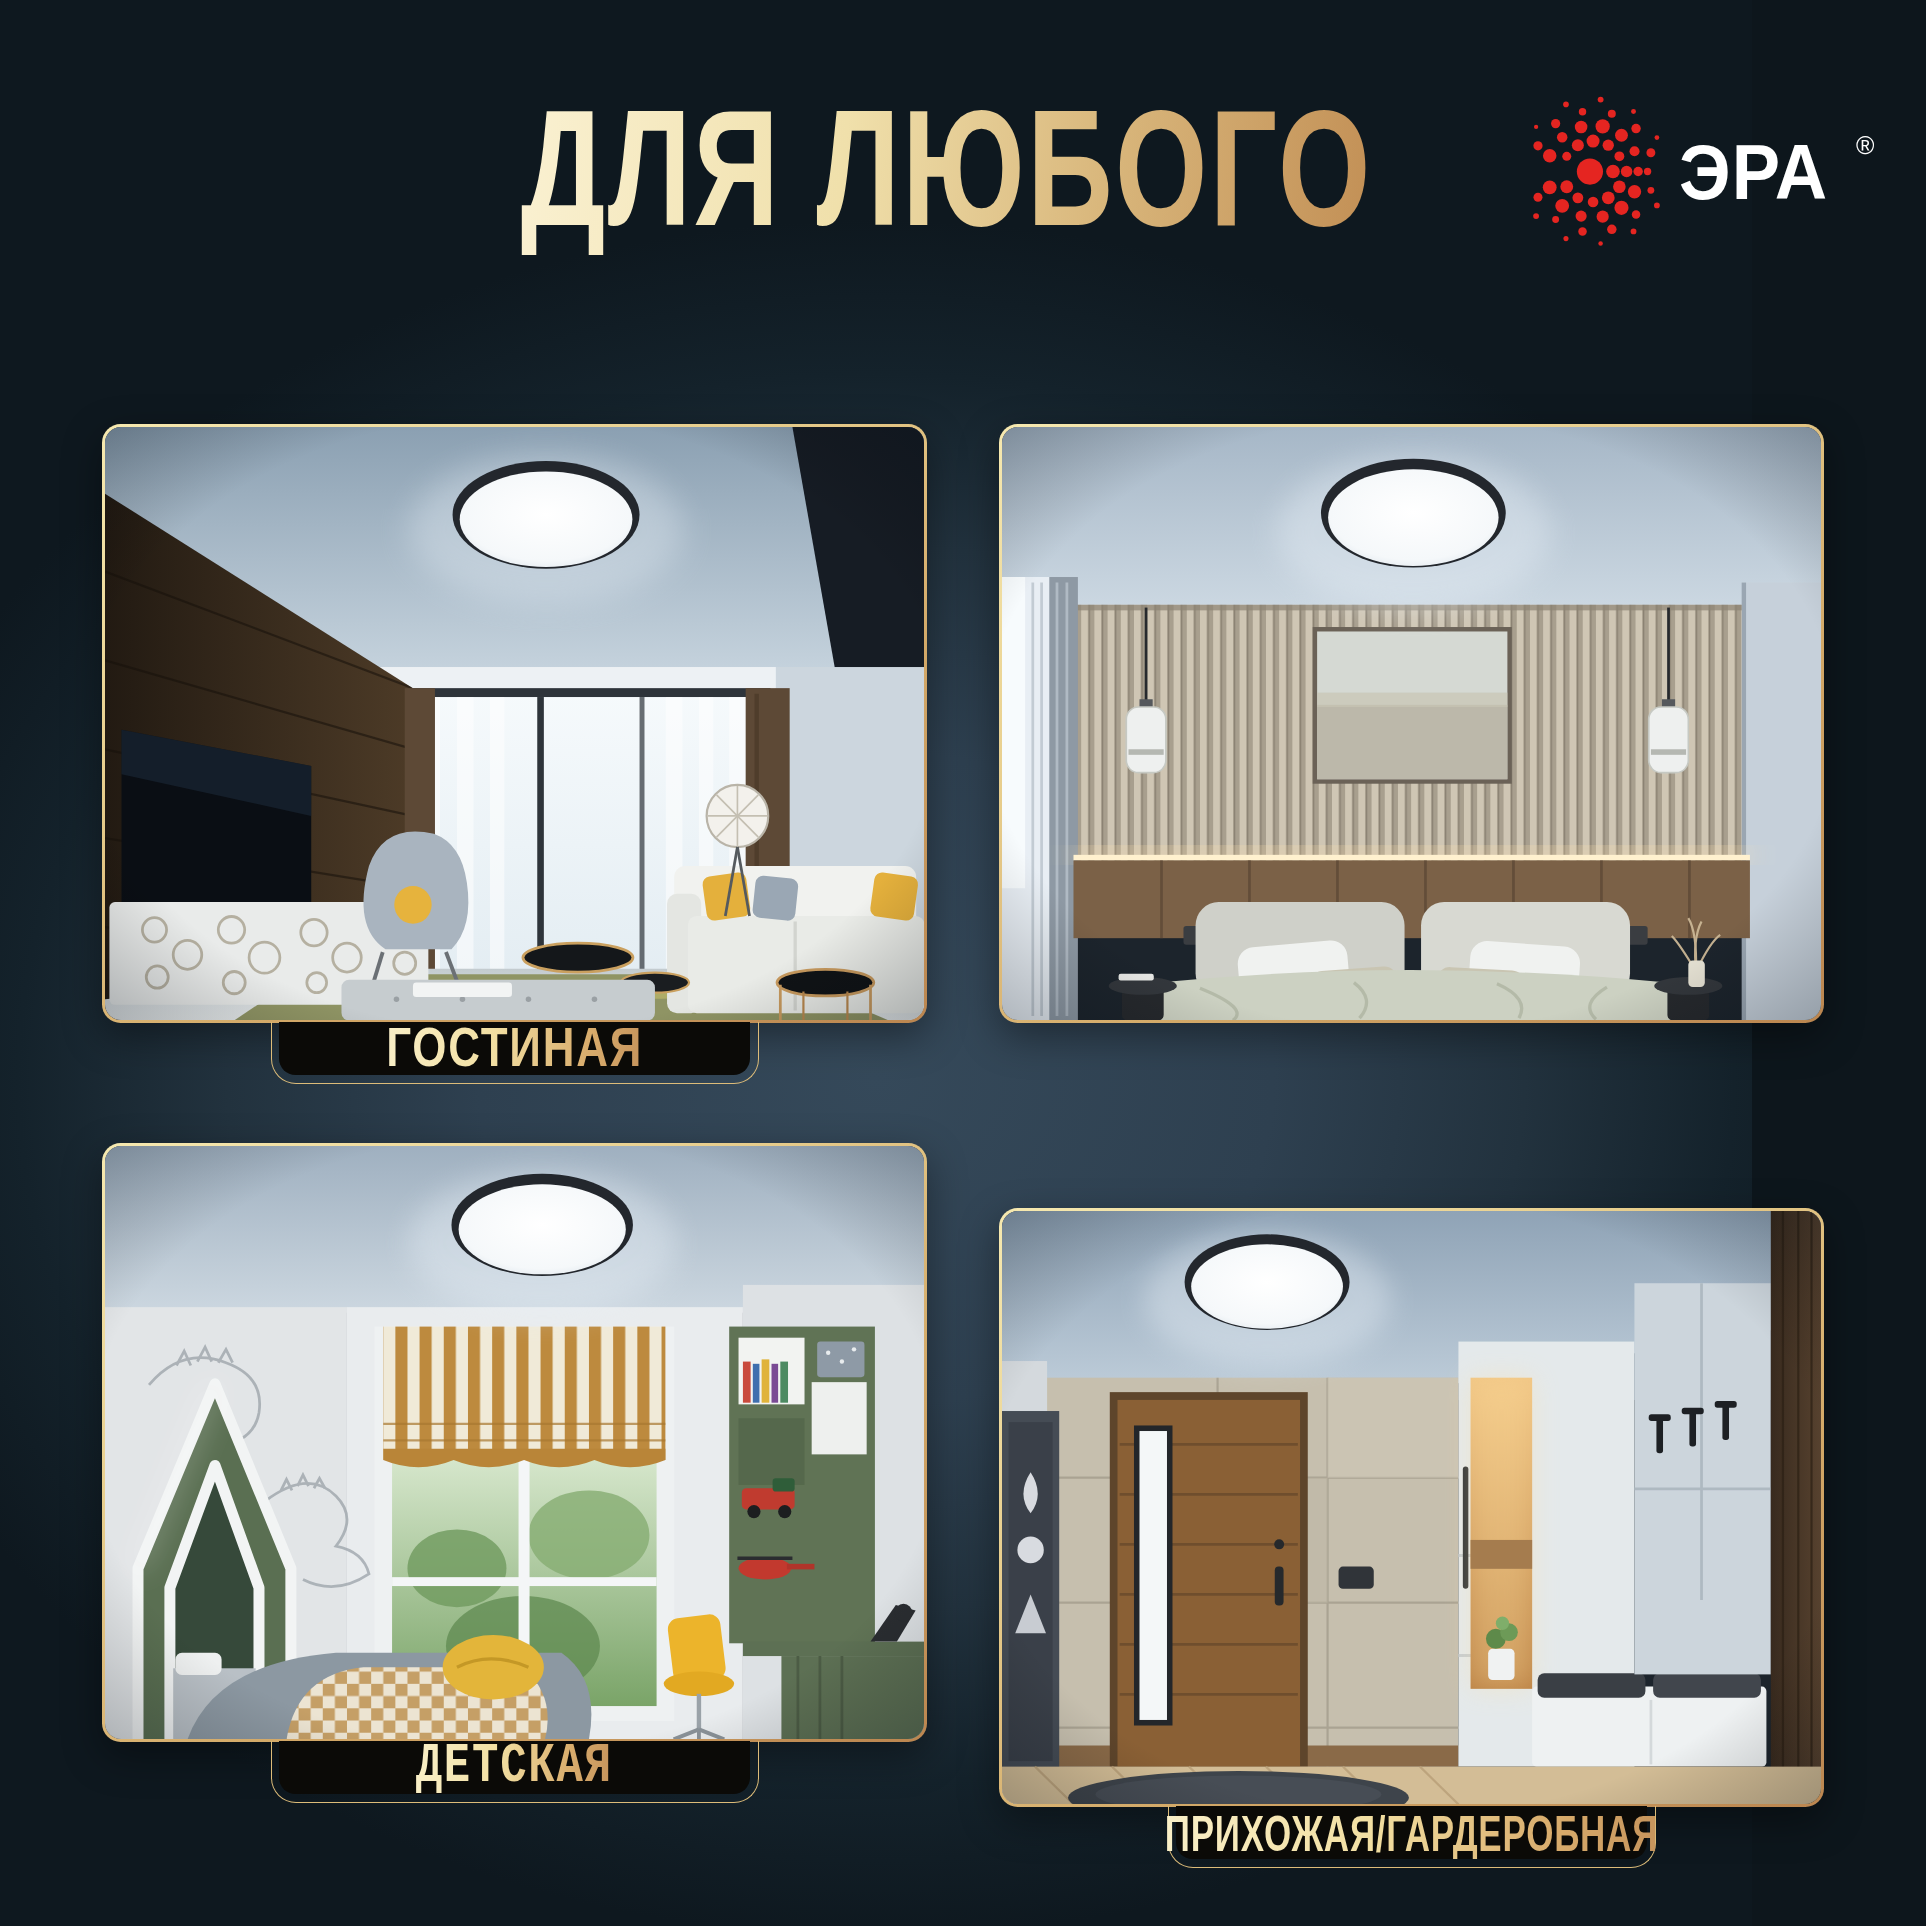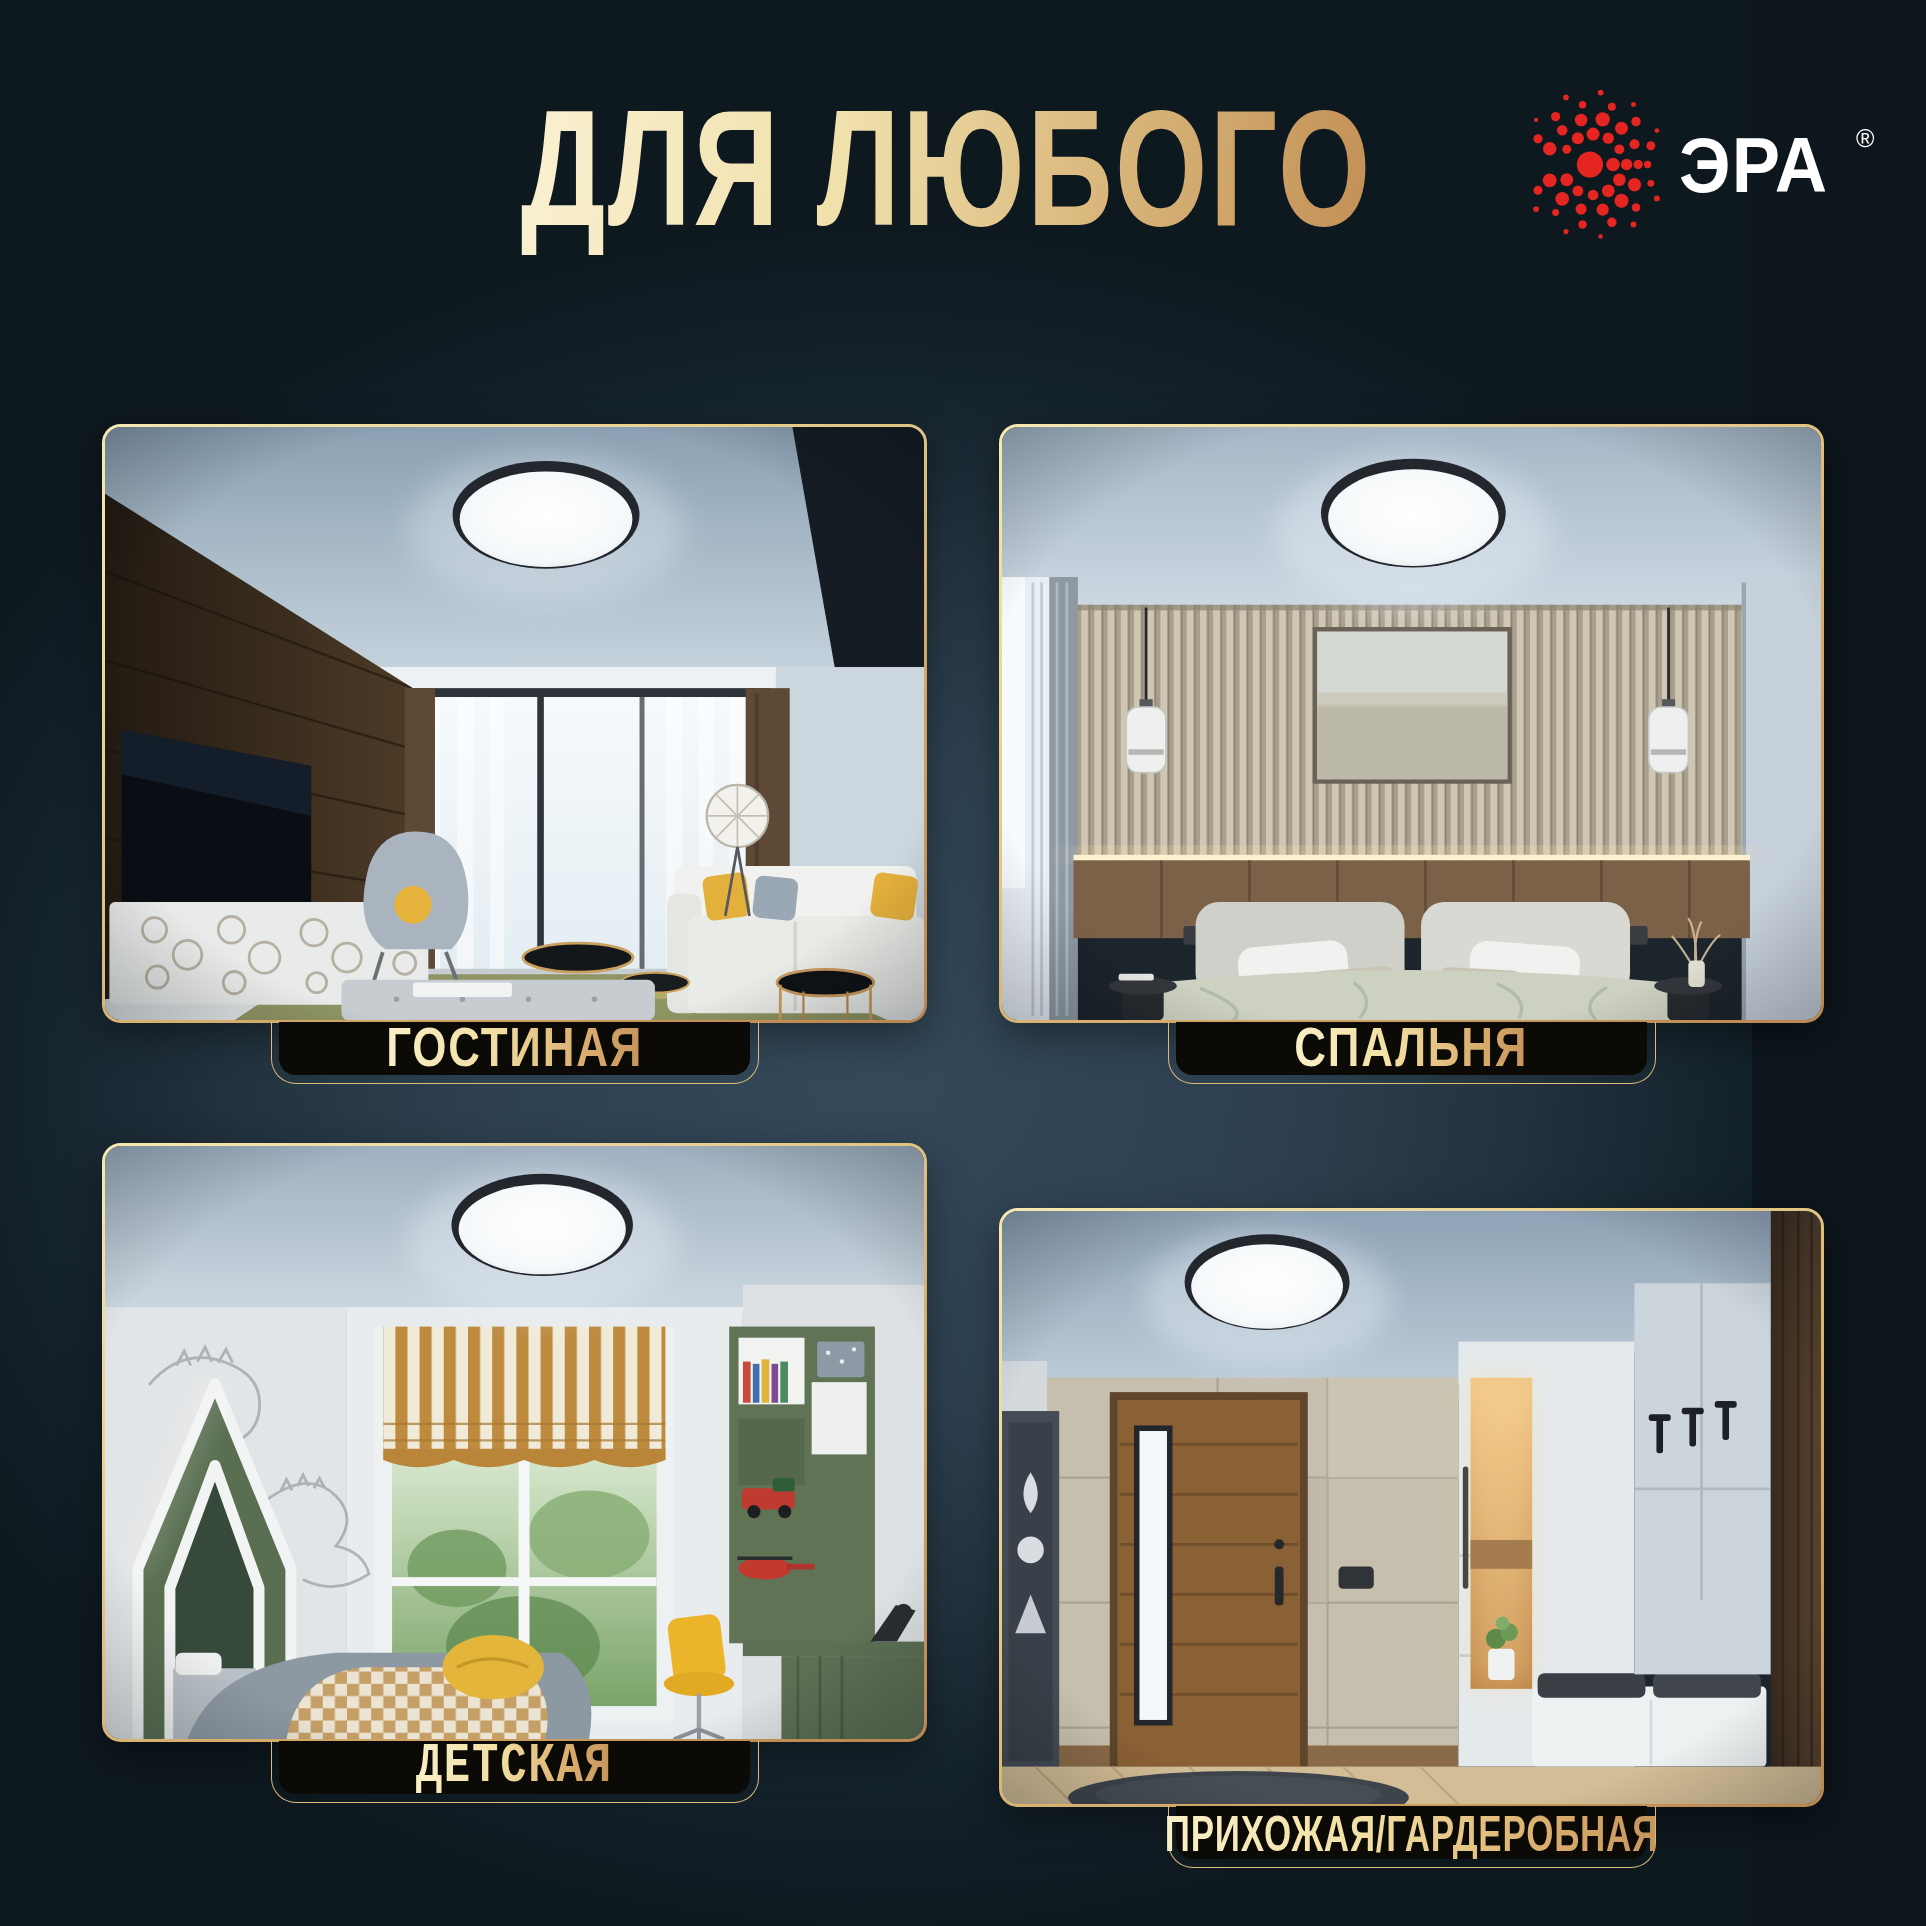--- a/index.html
+++ b/index.html
@@ -22,21 +22,21 @@
     display:inline-block; transform:scaleX(0.72); white-space:nowrap;
     background:linear-gradient(100deg,#faf1d2 0%,#f0e0ab 38%,#d9b77c 68%,#c28f55 100%);
     -webkit-background-clip:text; background-clip:text; color:transparent;
   }
   .title-l2-wrap{ position:absolute; left:0; top:247px; width:1893px; text-align:center; }
   .title-l2{
     font-size:102px; font-weight:500; color:#f4f6f8; letter-spacing:21px;
     display:inline-block; transform:scaleX(0.82); white-space:nowrap;
   }
   
-  .logo{ position:absolute; left:1532px; top:84px; width:385px; height:165px; }
+  .logo{ position:absolute; left:1532px; top:91px; width:385px; height:165px; }
   .logo-dots{ position:absolute; left:0; top:4.4px; width:141px; height:152px; }
   .brand-text{
     position:absolute; left:147px; top:36px;
     font-size:78px; font-weight:800; color:#ffffff; letter-spacing:1.1px;
     transform:scaleX(0.93); transform-origin:left center; white-space:nowrap;
   }
   .brand-reg{
     position:absolute; left:324px; top:40px; font-size:25px; font-weight:400; color:#ffffff;
   }
   
@@ -387,25 +387,20 @@
             <ellipse cx="748" cy="163" rx="155" ry="87" fill="url(#bd-lamp)"></ellipse>
           </g>
           <radialGradient id="bd-vig" cx="0.5" cy="0.5" r="0.72">
             <stop offset="0.72" stop-color="#000000" stop-opacity="0"></stop>
               <stop offset="1" stop-color="#000a14" stop-opacity="0.26"></stop>
           </radialGradient>
           <rect x="0" y="0" width="1490" height="1068" fill="url(#bd-vig)"></rect>
         </svg>
       </div>
     </div>
-    <div class="plate-wrap">
-      <div class="plate">
-        <span class="plate-label">СПАЛЬНЯ</span>
-      </div>
-    </div>
   </div>
 
   <div class="card r2c1">
     <div class="photo-frame">
       <div class="photo">
         <svg viewBox="0 0 1490 1068" preserveAspectRatio="none">
           <defs>
             <linearGradient id="kd-ceil" x1="0" y1="0" x2="0" y2="1">
               <stop offset="0" stop-color="#9fb0c0"></stop>
                 <stop offset="1" stop-color="#ccd7e0"></stop>

